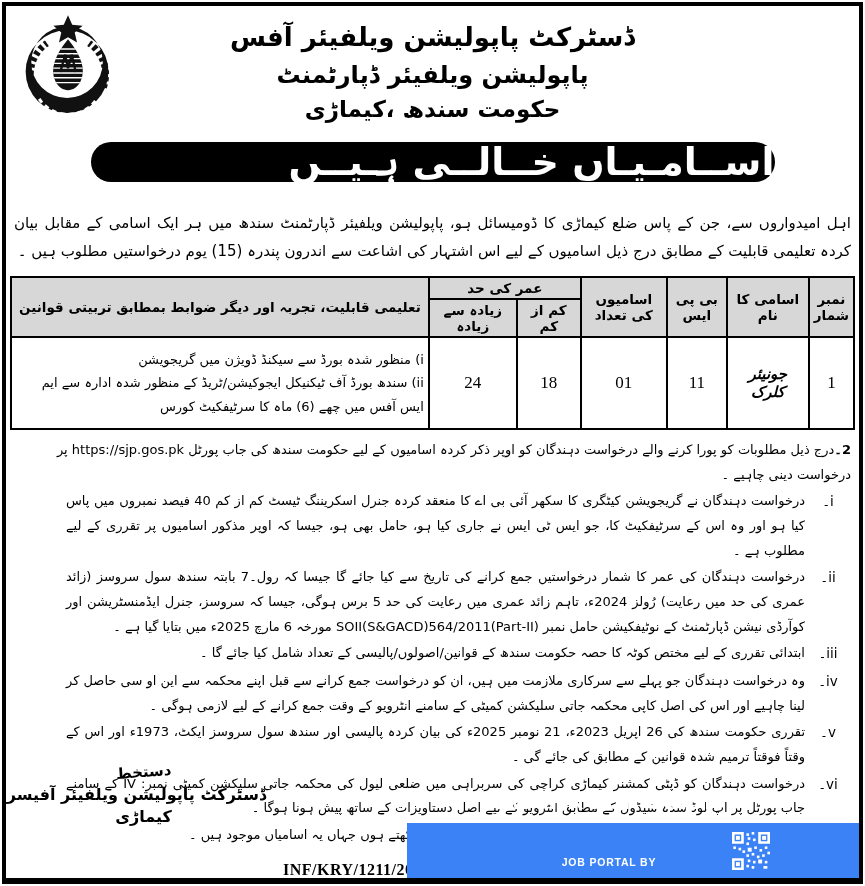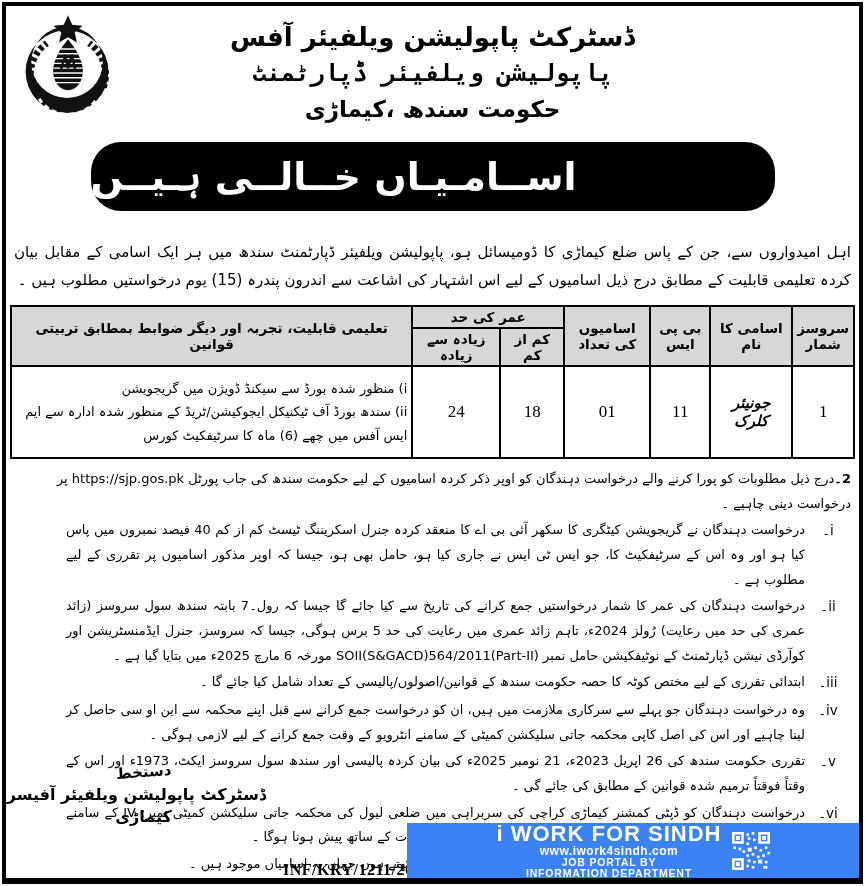--- a/index.html
+++ b/index.html
@@ -5,27 +5,27 @@
   html,body{margin:0;padding:0;background:#fff;width:865px;height:886px;overflow:hidden;}
   .page{
     box-sizing:border-box;width:861px;height:882px;margin:2px;
     border:4px solid #000;border-bottom-width:6px;background:#fff;position:relative;
     font-family:"DejaVu Sans",sans-serif;color:#000;direction:rtl;overflow:hidden;
   }
   
   .header{position:relative;padding-top:12px;}
   .header-lines{width:72%;margin:0 auto;text-align:center;}
   .h-line1{font-size:26px;font-weight:bold;line-height:1.5;}
-  .h-line2{font-size:24px;font-weight:bold;line-height:1.5;font-family:Liberation Mono, monospace;}
+  .h-line2{font-size:24px;font-weight:bold;line-height:1.5;}
   .h-line3{font-size:23px;font-weight:bold;line-height:1.45;}
   .emblem{position:absolute;top:8px;left:14px;width:96px;height:116px;}
   
   .banner{
-    width:684px;margin:16px auto 0 auto;height:69px;background:#000;border-radius:30px;
-    display:flex;align-items:center;justify-content:flex-end;
+    width:684px;margin:16px auto 0 auto;height:40px;background:#000;border-radius:30px;
+    display:flex;align-items:center;justify-content:flex-start;
   }
   .banner span{color:#fff;font-size:38px;font-weight:bold;letter-spacing:2px;white-space:nowrap;}
   
   .intro{
     margin:28px 8px 0 8px;font-size:15px;line-height:1.85;text-align:justify;
     text-align-last:right;
   }
   
   table.vac{
     border-collapse:collapse;width:calc(100% - 8px);margin:10px 4px 0 4px;
@@ -64,21 +64,21 @@
   }
   
   .iwork-box{
     position:absolute;right:0;bottom:0;width:452px;height:55px;background:#3b82f6;
     direction:ltr;display:flex;align-items:center;justify-content:center;color:#fff;
     font-family:"Liberation Sans",sans-serif;
   }
   .iwork-text{text-align:center;line-height:1.05;}
   .iwork-title{font-size:22px;font-weight:bold;letter-spacing:1px;white-space:nowrap;}
   .iwork-url{font-size:12px;font-weight:bold;letter-spacing:.5px;}
-  .iwork-line{font-size:10.5px;font-weight:bold;letter-spacing:.8px;}
+  .iwork-line{font-size:10.5px;font-weight:bold;letter-spacing:.8px;margin-top:32px;}
   .iwork-qr{margin-left:10px;width:38px;height:38px;flex:0 0 38px;}
 </style>
 </head>
 <body>
 
 <div class="page">
 
   <div class="header">
     <div class="header-lines">
       <div class="h-line1">ڈسٹرکٹ پاپولیشن ویلفیئر آفس</div>
@@ -127,21 +127,21 @@
       <col style="width:44px">
         <col style="width:82px">
         <col style="width:60px">
       <col style="width:86px">
         <col style="width:64px">
         <col style="width:88px">
         <col>
     </colgroup>
     <thead>
       <tr>
-        <th rowspan="2">سروسز شمار</th>
+        <th rowspan="2">نمبر شمار</th>
         <th rowspan="2">اسامی کا نام</th>
         <th rowspan="2">بی پی ایس</th>
         <th rowspan="2">اسامیوں کی تعداد</th>
         <th colspan="2" class="age-span">عمر کی حد</th>
         <th rowspan="2">تعلیمی قابلیت، تجربہ اور دیگر ضوابط بمطابق تربیتی قوانین</th>
       </tr>
       <tr>
         <th class="age-sub">کم از کم</th>
         <th class="age-sub">زیادہ سے زیادہ</th>
       </tr>

